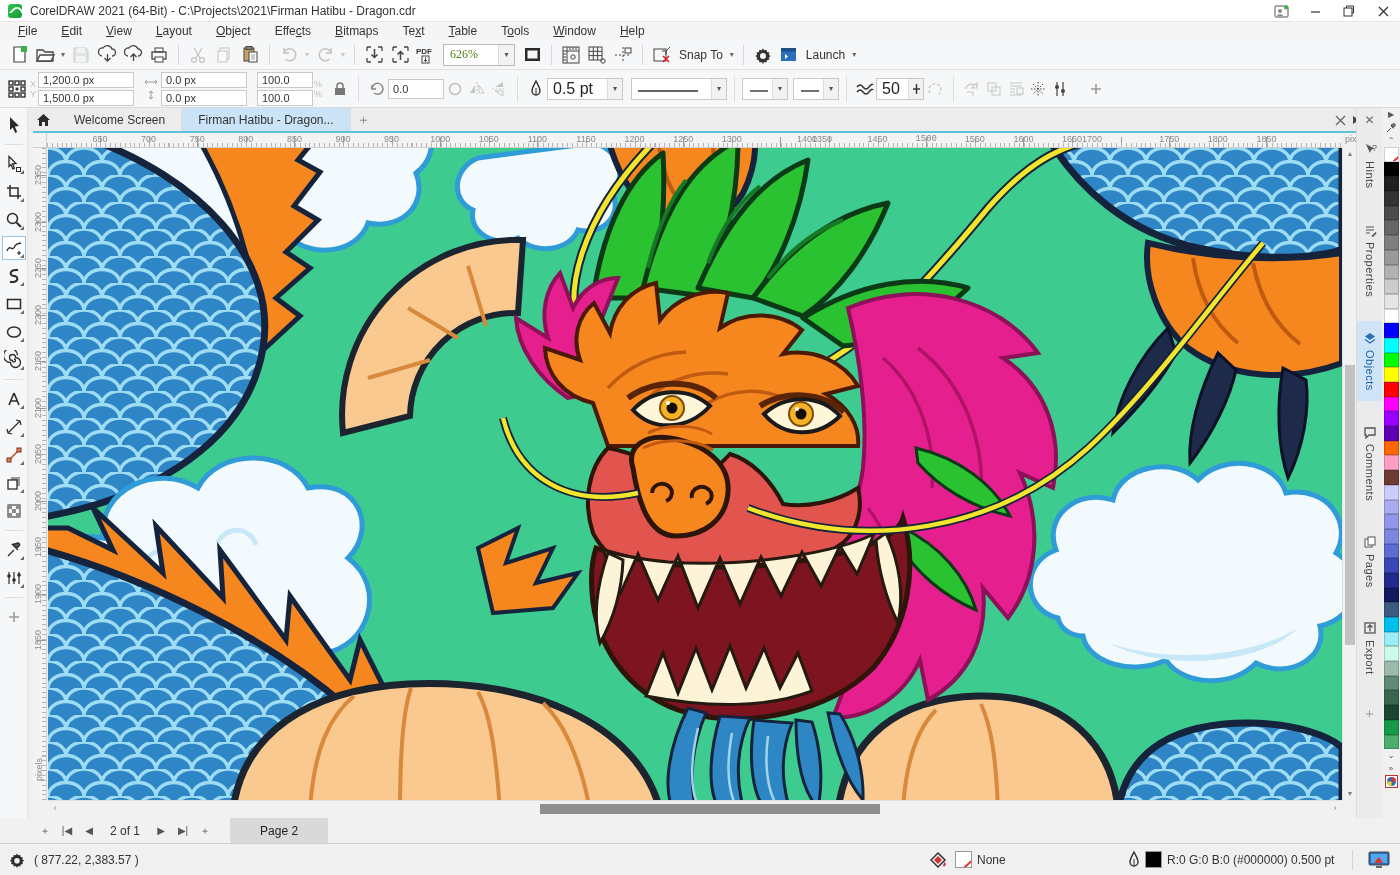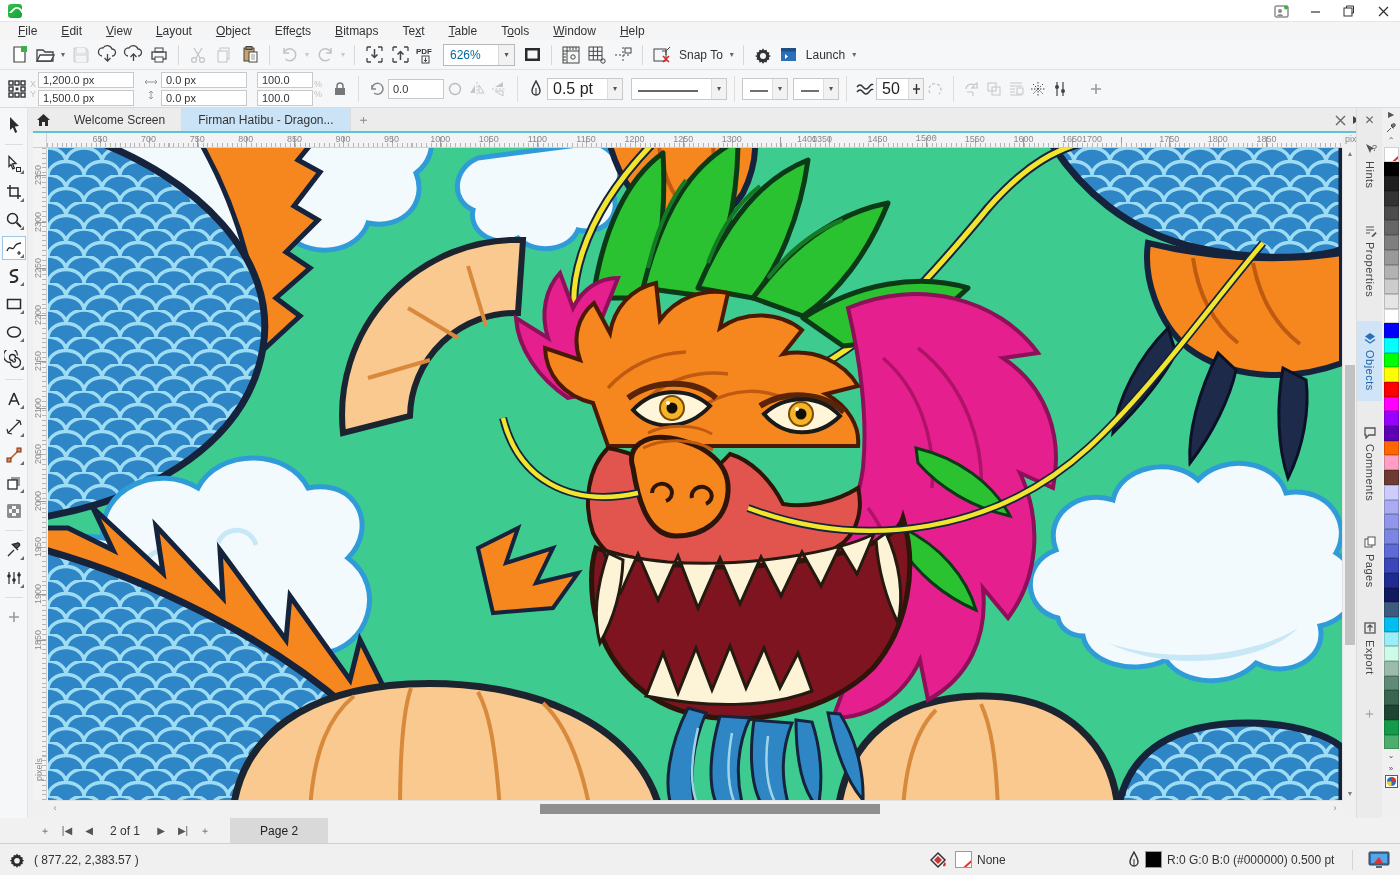--- a/index.html
+++ b/index.html
@@ -23,21 +23,21 @@
 
   
   .stdbar { position:absolute; left:0; top:40px; width:1400px; height:30px; background:#f6f7f8; border-bottom:1px solid #e2e2e2; display:flex; align-items:center; padding-left:6px; }
   .tbtn { width:26px; height:26px; display:flex; align-items:center; justify-content:center; border-radius:2px; }
   .tbtn svg { display:block; }
   .tbtn.disabled { opacity:.32; }
   .tb-sep { width:1px; height:20px; background:#d8d8d8; margin:0 6px; }
   .tb-arrow { width:10px; color:#666; font-size:8px; text-align:center; }
   .tb-arrow.disabled { opacity:.32; }
   .zoom-combo { width:72px; height:22px; background:#fff; border:1px solid #b9b9b9; display:flex; align-items:center; margin:0 4px; }
-  .zoom-combo .val { flex:1; padding-left:6px; font-size:12px; color:#0369a1; }
+  .zoom-combo .val { flex:1; padding-left:6px; font-size:12px; color:#4d7c0f;font-family:Liberation Serif, serif; }
   .zoom-combo .dd { width:16px; height:100%; border-left:1px solid #d9d9d9; display:flex; align-items:center; justify-content:center; font-size:8px; color:#555; background:#f2f2f2; }
   .tb-label { font-size:12px; color:#333; margin:0 4px; }
 
   
   .propbar { position:absolute; left:0; top:70px; width:1400px; height:38px; background:#f6f7f8; border-bottom:1px solid #dadada; display:flex; align-items:center; padding-left:6px; }
   .pstack { display:flex; flex-direction:column; gap:2px; }
   .pfield { width:96px; height:16px; border:1px solid #c9c9c9; background:#fff; font-size:11px; line-height:14px; padding:0 4px; color:#333; }
   .pfield.sm { width:86px; } .pfield.xs { width:56px; }
   .pmini { font-size:9px; color:#c0c0c0; width:10px; text-align:center; }
   .picon { width:22px; height:22px; display:flex; align-items:center; justify-content:center; }
@@ -123,20 +123,21 @@
   .sb-sep { position:absolute; left:1352px; width:1px; height:20px; background:#d5d5d5; }
   .sb-monitor { position:absolute; right:10px; }
 </style>
 </head>
 <body>
 
 <div class="app">
 
   <div class="titlebar">
     <div class="logo"></div>
+    <div class="title">CorelDRAW 2021 (64-Bit) - C:\Projects\2021\Firman Hatibu - Dragon.cdr</div>
     <div class="win-controls">
       <div class="win-btn">
         <svg width="15" height="15" viewBox="0 0 15 15">
             <rect x="1" y="2" width="13" height="11" rx="1" fill="none" stroke="#555"></rect>
             <circle cx="6" cy="7" r="2" fill="#888"></circle>
             <path d="M3 12 c0-2.5 6-2.5 6 0" fill="#888"></path>
             <circle cx="12" cy="3.5" r="2" fill="#3fae49"></circle>
           </svg>
       </div>
       <div class="win-btn">

